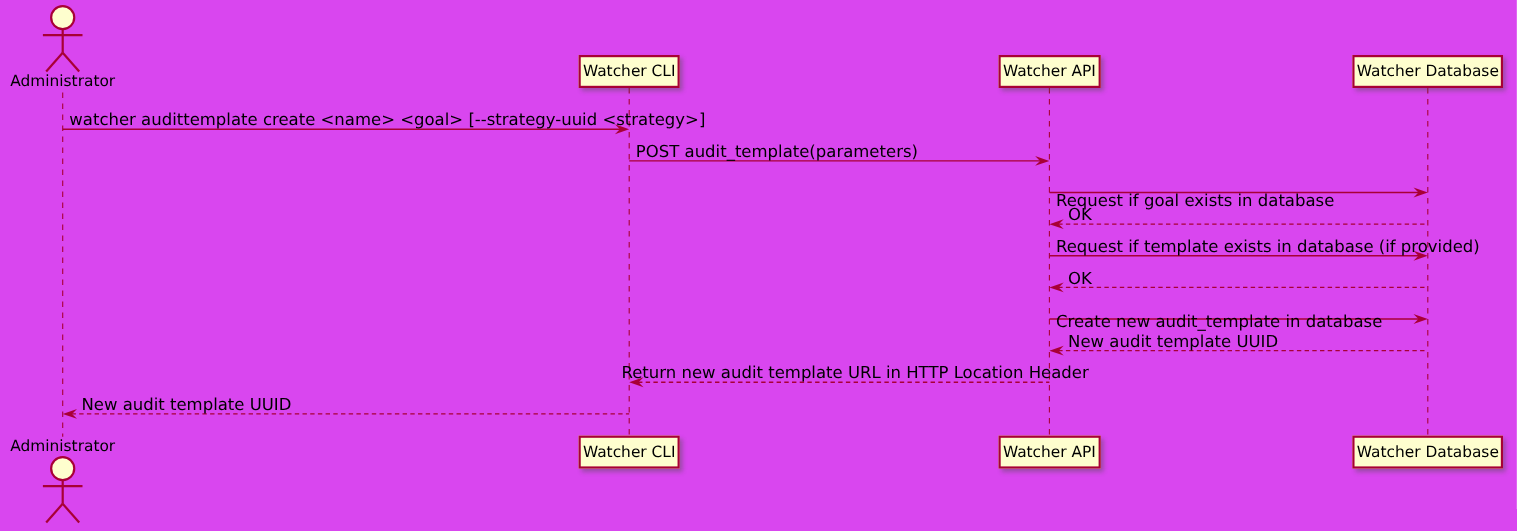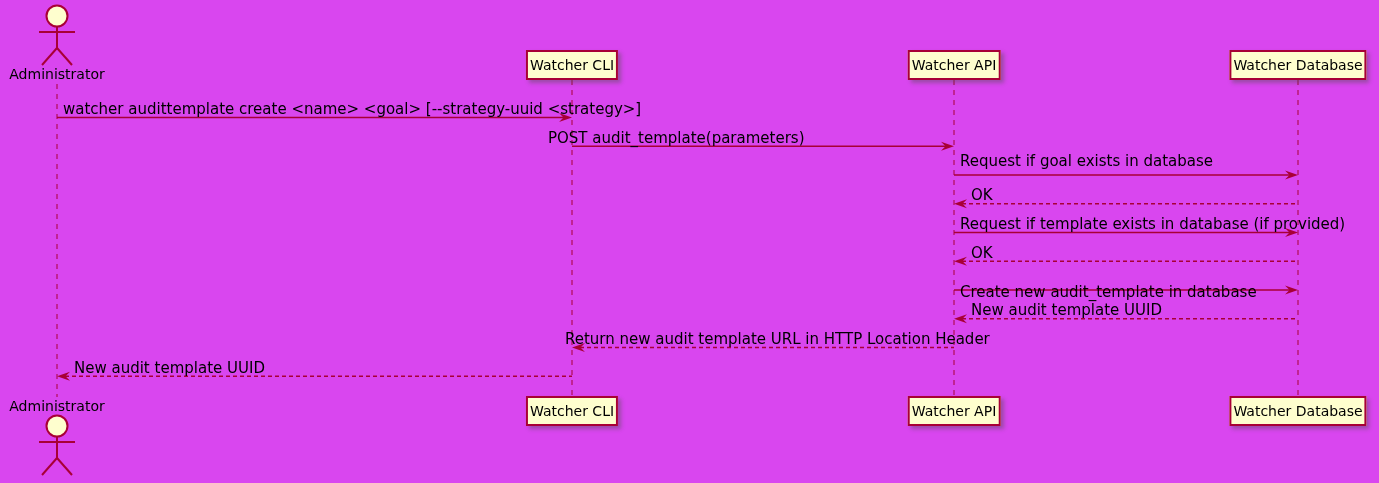--- a/index.html
+++ b/index.html
@@ -70,22 +70,22 @@
   <div id="html-layer">
       <div class="actor-label" style="left: 57px; top: 66px; color: rgb(0, 0, 0);">Administrator</div>
       <div class="actor-label" style="left: 57px; top: 398px; color: rgb(0, 0, 0);">Administrator</div>
       <div class="pbox" style="left: 572px; top: 50px; background: rgb(254, 254, 206); border-color: rgb(168, 0, 54); color: rgb(0, 0, 0);"><span>Watcher CLI</span></div>
       <div class="pbox" style="left: 572px; top: 396px; background: rgb(254, 254, 206); border-color: rgb(168, 0, 54); color: rgb(0, 0, 0);"><span>Watcher CLI</span></div>
       <div class="pbox" style="left: 954px; top: 50px; background: rgb(254, 254, 206); border-color: rgb(168, 0, 54); color: rgb(0, 0, 0);"><span>Watcher API</span></div>
       <div class="pbox" style="left: 954px; top: 396px; background: rgb(254, 254, 206); border-color: rgb(168, 0, 54); color: rgb(0, 0, 0);"><span>Watcher API</span></div>
       <div class="pbox" style="left: 1298px; top: 50px; background: rgb(254, 254, 206); border-color: rgb(168, 0, 54); color: rgb(0, 0, 0);"><span>Watcher Database</span></div>
       <div class="pbox" style="left: 1298px; top: 396px; background: rgb(254, 254, 206); border-color: rgb(168, 0, 54); color: rgb(0, 0, 0);"><span>Watcher Database</span></div>
       <div class="msg-label" style="left: 63px; top: 100px; color: rgb(0, 0, 0);">watcher audittemplate create &lt;name&gt; &lt;goal&gt; [--strategy-uuid &lt;strategy&gt;]</div>
-      <div class="msg-label" style="left: 548px; top: 128.75px; color: rgb(0, 0, 0);">POST audit_template(parameters)</div>
-      <div class="msg-label" style="left: 960px; top: 152px; color: rgb(0, 0, 0);">Request if goal exists in database</div>
+      <div class="msg-label" style="left: 578px; top: 128.75px; color: rgb(0, 0, 0);">POST audit_template(parameters)</div>
+      <div class="msg-label" style="left: 960px; top: 173px; color: rgb(0, 0, 0);">Request if goal exists in database</div>
       <div class="msg-label" style="left: 971px; top: 186.25px; color: rgb(0, 0, 0);">OK</div>
       <div class="msg-label" style="left: 960px; top: 215px; color: rgb(0, 0, 0);">Request if template exists in database (if provided)</div>
       <div class="msg-label" style="left: 971px; top: 243.75px; color: rgb(0, 0, 0);">OK</div>
       <div class="msg-label" style="left: 960px; top: 283px; color: rgb(0, 0, 0);">Create new audit_template in database</div>
       <div class="msg-label" style="left: 971px; top: 301.25px; color: rgb(0, 0, 0);">New audit template UUID</div>
       <div class="msg-label" style="left: 565px; top: 330px; color: rgb(0, 0, 0);">Return new audit template URL in HTTP Location Header</div>
       <div class="msg-label" style="left: 74px; top: 358.75px; color: rgb(0, 0, 0);">New audit template UUID</div>
     </div>
 </div>
 

